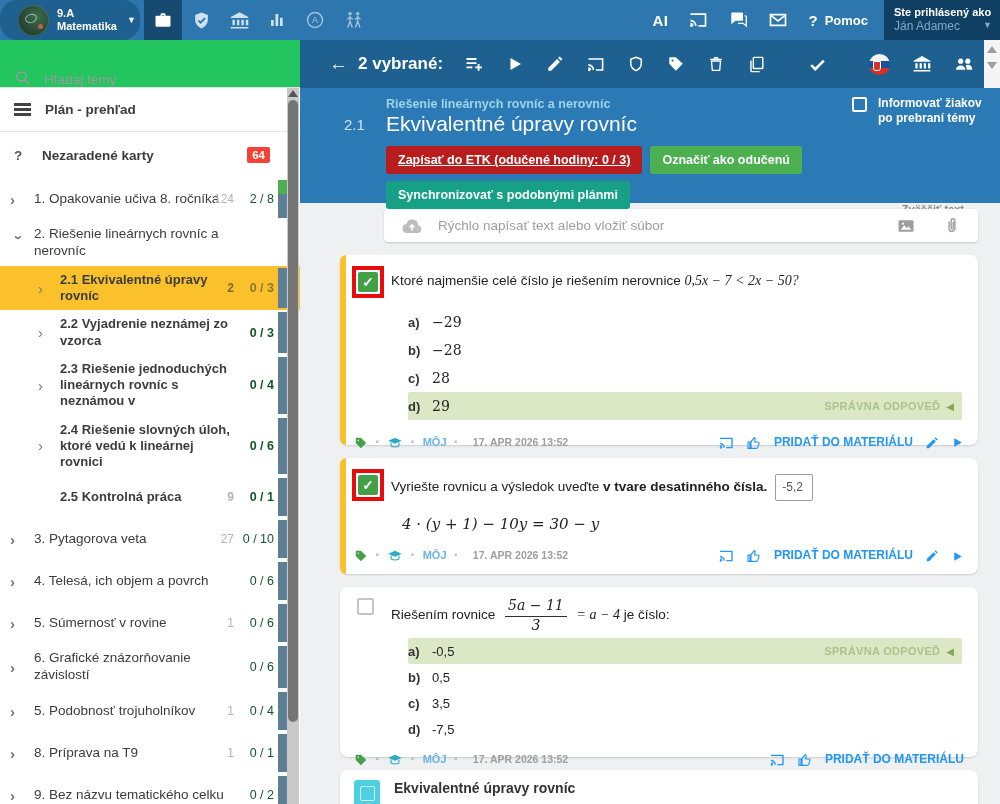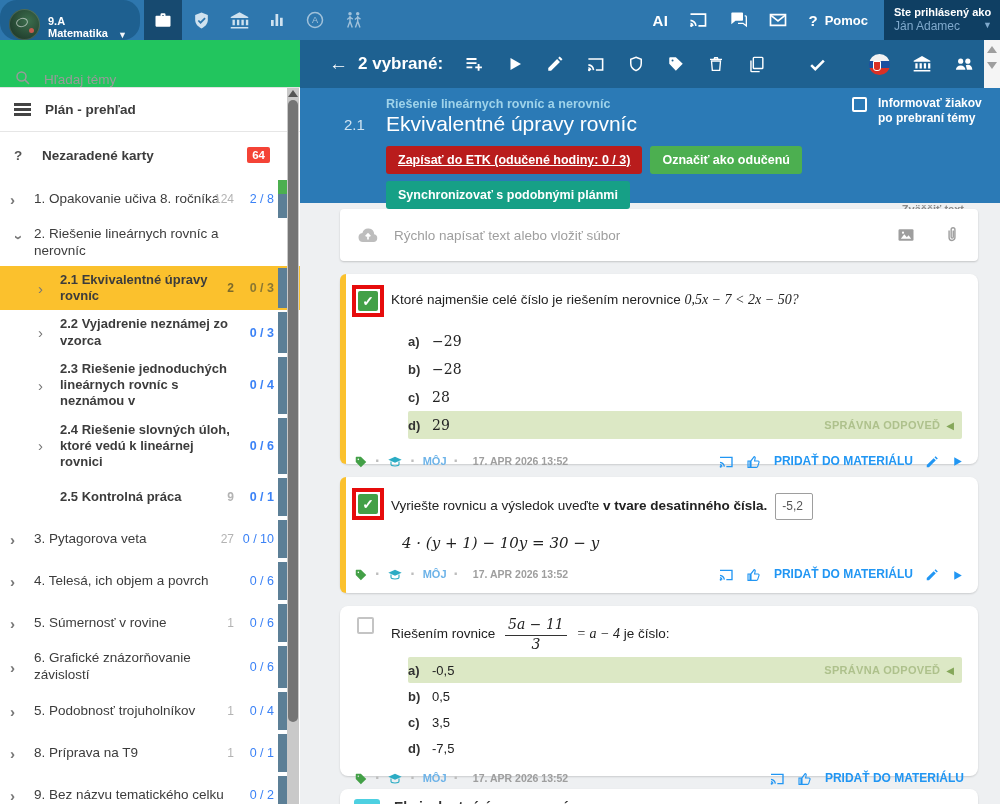--- a/index.html
+++ b/index.html
@@ -3,21 +3,21 @@
 <meta charset="utf-8">
 <style>
   * { box-sizing: border-box; margin: 0; padding: 0; }
   html,body { width:1000px; height:804px; overflow:hidden; }
   body { font-family:"Liberation Sans",sans-serif; background:#fff; position:relative; color:#333; }
   .ic { display:inline-block; vertical-align:middle; }
   svg.ic { fill:currentColor; }
 
   
   .topbar { position:absolute; top:0; left:0; width:1000px; height:40px; background:#2e77ae; display:flex; align-items:center; color:#fff; z-index:30; }
-  .tb-left { width:140px; height:40px; background:#1e6090; display:flex; align-items:flex-end; padding-left:9px; flex:none;border-radius:17px; }
+  .tb-left { width:140px; height:40px; background:#1e6090; display:flex; align-items:center; padding-left:18px; flex:none;border-radius:17px; }
   .avatar { width:31px; height:31px; border-radius:50%; background:radial-gradient(circle at 62% 38%, #3c6e4d, #223f2e 72%); position:relative; flex:none; box-shadow:inset 0 0 0 1px rgba(255,255,255,.15); }
   .avatar::after { content:""; position:absolute; left:7px; top:9px; width:10px; height:7px; border:1px solid rgba(255,255,255,.55); border-radius:50%; transform:rotate(-15deg); }
   .avatar::before { content:""; position:absolute; right:6px; bottom:7px; width:5px; height:5px; border-radius:50%; background:#c65b4e; }
   .tb-class { margin-left:8px; font-size:11px; font-weight:bold; line-height:1.15; }
   .tb-caret { margin-left:10px; font-size:9px; opacity:.95; }
   .nav-icons { display:flex; align-items:center; height:40px; margin-left:4px; }
   .nav-tile { width:38px; height:40px; display:flex; align-items:center; justify-content:center; color:#cfe2ef; }
   .nav-tile.active { background:#174a70; color:#fff; }
   .nav-tile.faded { color:rgba(255,255,255,.55); }
   .tb-right { margin-left:auto; display:flex; align-items:center; gap:20px; padding-right:14px; font-weight:bold; }
@@ -39,21 +39,21 @@
   .plan-ic { width:17px; height:13px; display:inline-block; background:linear-gradient(#444 0 3px,transparent 3px 5px,#444 5px 8px,transparent 8px 10px,#444 10px 13px); }
   .unass-row { height:46px; font-size:13.5px; font-weight:bold; gap:16px; position:relative; }
   .unass-q { color:#555; font-weight:bold; width:12px; }
   .badge { position:absolute; right:30px; background:#f44336; color:#fff; font-size:11.5px; font-weight:bold; padding:2px 5px; border-radius:2px; }
   .topics { position:relative; }
   .t-row { position:relative; display:flex; align-items:center; min-height:42px; padding:6px 64px 6px 10px; font-size:13.5px; color:#3c3c3c; cursor:pointer; }
   .t-row .chev { width:24px; flex:none; color:#777; font-size:15px; font-weight:bold; }
   .t-row .chev.down { transform:rotate(90deg); transform-origin:35% 55%; display:inline-block; width:24px; }
   .t-row .t-label { flex:1; line-height:1.25; }
   .t-row .t-count { position:absolute; right:66px; color:#b3b3b3; font-size:12px; }
-  .t-row .t-prog { position:absolute; right:26px; color:#3b82f6; font-size:12.5px; white-space:nowrap; }
+  .t-row .t-prog { position:absolute; right:26px; color:#14532d; font-size:12.5px; white-space:nowrap; }
   .t-row .t-bar { position:absolute; right:13px; top:2px; bottom:2px; width:9px; background:#5c7f96; }
   .t-row .t-bar.greentop { background:linear-gradient(#4caf50 0 36%, #5c7f96 36% 100%); }
   .t-row.sub { padding-left:38px; font-weight:bold; font-size:13px; }
   .t-row.sub .chev { width:22px; font-weight:normal; }
   .t-row.sel { background:#fbc12d; }
   .t-row.sel .t-count { color:#7d6a2a; }
   .t-row.sel .t-prog { color:#8a7732; }
   .sb-scroll { position:absolute; top:48px; right:1px; width:12px; bottom:0; background:#c9c9c9; }
   .sb-scroll .arr { position:absolute; top:2px; left:1px; width:0; height:0; border-left:5px solid transparent; border-right:5px solid transparent; border-bottom:7px solid #555; }
   .sb-thumb { position:absolute; top:12px; left:1px; width:10px; height:622px; background:#757575; border-radius:5px; }
@@ -79,21 +79,21 @@
   .btn { display:inline-block; border:none; color:#fff; font-weight:bold; font-size:12.5px; padding:7px 12px; border-radius:3px; margin-right:8px; cursor:pointer; font-family:inherit; }
   .btn-etk { background:#b91c1c;text-decoration:underline; }
   .btn-taught { background:#4caf50; }
   .btn-sync { background:#16a086; margin-top:7px; }
   .inform { position:absolute; right:14px; top:8px; display:flex; gap:11px; width:134px; }
   .inform .cbx { width:15px; height:15px; border:2px solid #fff; border-radius:2px; flex:none; margin-top:1px; }
   .inform .lbl { font-size:12px; font-weight:bold; line-height:1.25; }
 
   .content { position:relative; height:601px; padding:6px 22px 0 40px; }
   .clipped-label { position:absolute; top:0; right:36px; height:7px; overflow:hidden; color:#8a8a8a; font-size:11px; font-weight:bold; }
-  .quickbar { position:relative; height:52px; background:#fff; border-radius:4px; box-shadow:0 1px 2px rgba(0,0,0,.18); display:flex; align-items:center; padding:0 16px; color:#9e9e9e; margin-bottom:13px; z-index:2; }
+  .quickbar { position:relative; height:33px; background:#fff; border-radius:4px; box-shadow:0 1px 2px rgba(0,0,0,.18); display:flex; align-items:center; padding:0 16px; color:#9e9e9e; margin-bottom:13px; z-index:2;margin-left:44px; }
   .quickbar input { flex:1; border:none; outline:none; font-size:13.5px; margin-left:14px; color:#555; font-family:inherit; background:transparent; }
   .quickbar input::placeholder { color:#9e9e9e; }
   .qb-icons { display:flex; align-items:center; gap:26px; color:#9e9e9e; }
 
   .card { position:relative; background:#fff; border-radius:8px; box-shadow:0 1px 2px rgba(0,0,0,.15); padding:11px 14px 8px 12px; margin-bottom:13px; }
   .card.selected::before { content:""; position:absolute; left:0; top:0; bottom:0; width:6px; background:#fbc12d; border-radius:8px 0 0 8px; }
   .qrow { display:flex; align-items:flex-start; }
   .annot { border:4px solid #e60c0c; padding:2px; line-height:0; flex:none; margin-right:7px; }
   .cb-on { width:20px; height:20px; background:#43a047; border-radius:2px; color:#fff; font-size:14px; font-weight:bold; display:flex; align-items:center; justify-content:center; line-height:1; }
   .cb-off { width:17px; height:17px; background:#fff; border:2px solid #c4c4c4; border-radius:2px; flex:none; margin:3px 17px 0 5px; }

